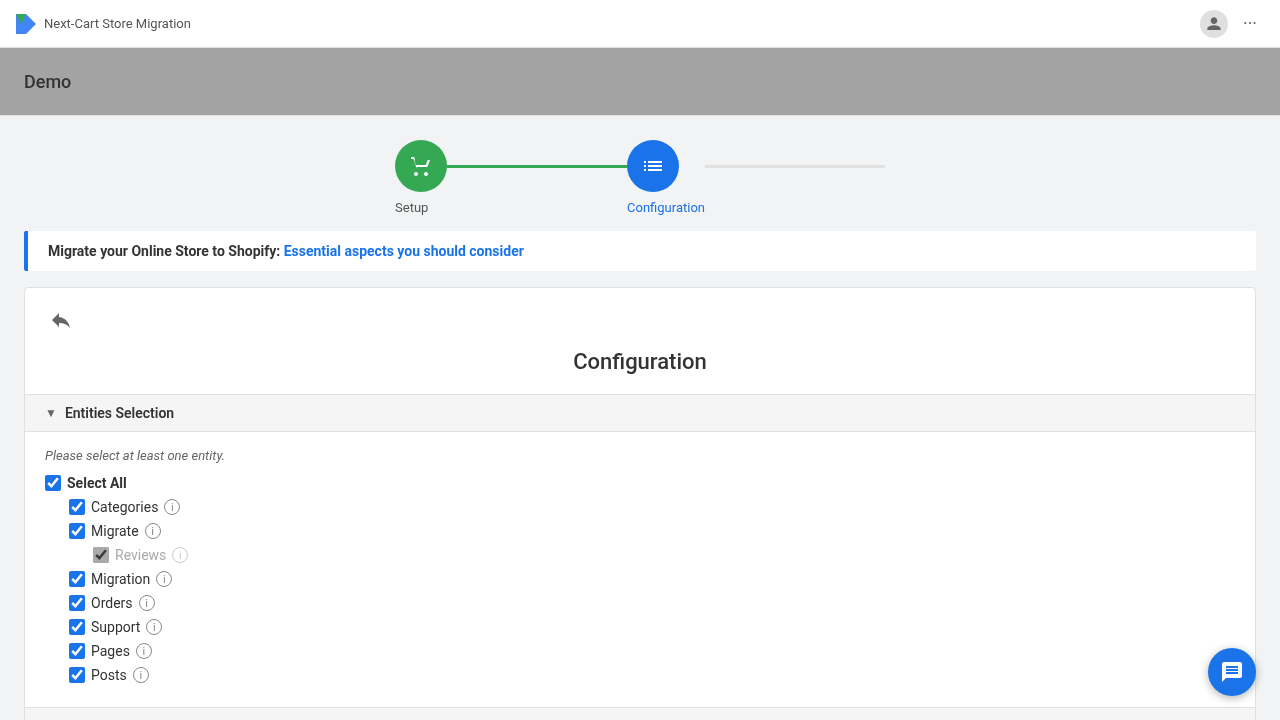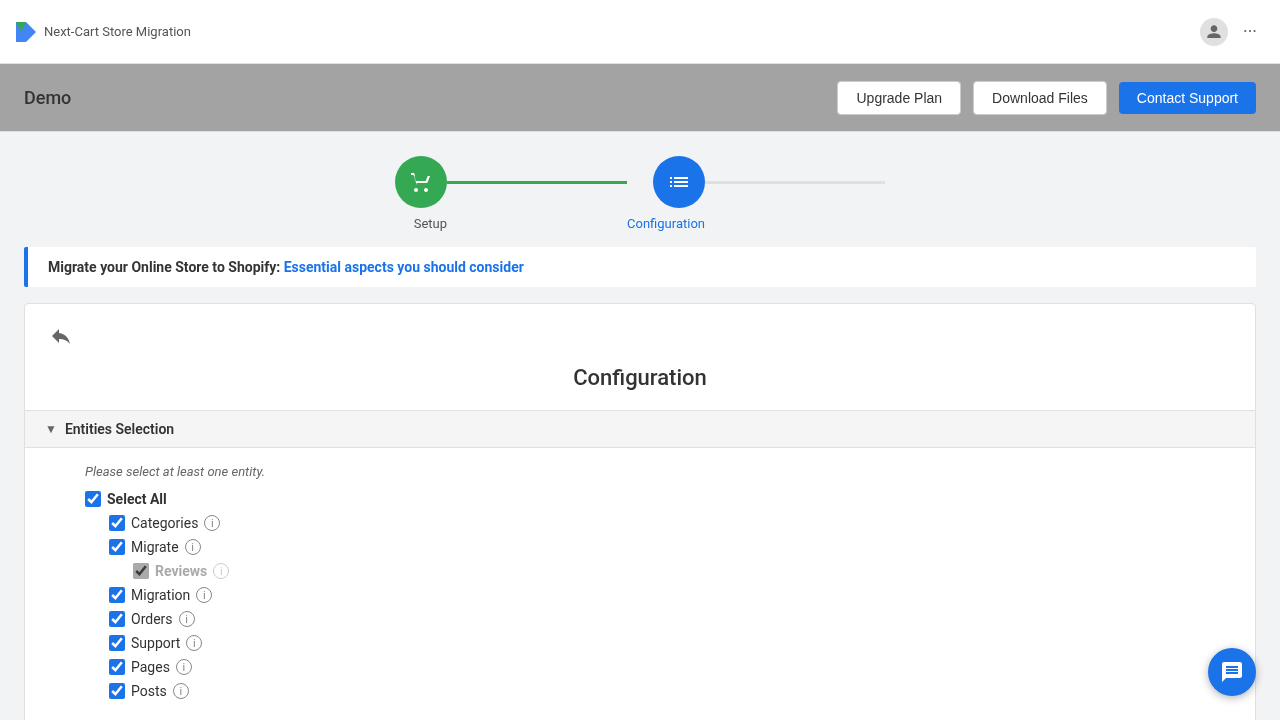--- a/index.html
+++ b/index.html
@@ -1,21 +1,21 @@
 <!DOCTYPE html>
 <html><head>
   <meta charset="utf-8">
   <style>
     * { box-sizing: border-box; margin: 0; padding: 0; }
     body { font-family: -apple-system, BlinkMacSystemFont, 'Segoe UI', Roboto, sans-serif; background: #f1f3f4; color: #333; font-size: 14px; }
 
     
     .topbar {
       display: flex; align-items: center; justify-content: space-between;
-      background: #fff; padding: 0 16px; height: 64px;
+      background: #fff; padding: 0 16px; height: 48px;
       border-bottom: 1px solid #e0e0e0;
     }
     .topbar-left { display: flex; align-items: center; gap: 8px; }
     .app-logo { width: 20px; height: 20px; }
     .app-title { font-size: 13px; color: #555; }
 
     .topbar-right { display: flex; align-items: center; gap: 8px; }
     .topbar-icon { width: 28px; height: 28px; border-radius: 50%; background: #e0e0e0; display: flex; align-items: center; justify-content: center; cursor: pointer; }
 
     
@@ -33,21 +33,21 @@
     .btn-primary {
       background: #1a73e8; color: #fff; border: none;
       padding: 8px 18px; border-radius: 4px; cursor: pointer; font-size: 14px;
     }
 
     
     .steps-container {
       display: flex; align-items: center; justify-content: center;
       padding: 24px 0 16px; background: #f1f3f4;
     }
-    .step { display: flex; flex-direction: column; align-items: flex-end; position: relative; }
+    .step { display: flex; flex-direction: column; align-items: flex-start; position: relative; }
     .step-circle {
       width: 52px; height: 52px; border-radius: 50%;
       display: flex; align-items: center; justify-content: center;
       font-size: 22px; color: #fff;
     }
     .step-circle.green { background: #34a853; }
     .step-circle.blue { background: #1a73e8; }
     .step-circle.gray { background: #e0e0e0; color: #aaa; }
     .step-label { margin-top: 8px; font-size: 13px; color: #aaa; }
     .step-label.active { color: #1a73e8; }
@@ -92,21 +92,21 @@
     
     .section-header {
       background: #f5f5f5; border-top: 1px solid #e0e0e0;
       border-bottom: 1px solid #e0e0e0;
       padding: 10px 20px; display: flex; align-items: center; gap: 8px;
       font-weight: 600; font-size: 14px; color: #333;
     }
     .section-header .chevron { color: #666; font-size: 12px; }
 
     
-    .checkboxes-section { padding: 16px 20px; margin-left: 40px; }
+    .checkboxes-section { padding: 16px 20px; }
     .hint-text { font-style: italic; color: #666; margin-bottom: 12px; font-size: 13px; }
 
     .checkbox-row {
       display: flex; align-items: flex-end; gap: 6px;
       margin-bottom: 8px; font-size: 14px; cursor: pointer;
     }
     .checkbox-row input[type="checkbox"] {
       width: 16px; height: 16px; cursor: pointer; accent-color: #1a73e8;
     }
     .checkbox-row.indented { margin-left: 24px; }
@@ -145,25 +145,20 @@
       <svg width="16" height="16" viewBox="0 0 24 24" fill="#666">
           <path d="M12 12c2.7 0 5-2.3 5-5s-2.3-5-5-5-5 2.3-5 5 2.3 5 5 5zm0 2c-3.3 0-10 1.7-10 5v2h20v-2c0-3.3-6.7-5-10-5z"></path>
         </svg>
     </div>
     <div class="topbar-icon" style="background:none; font-size:18px; color:#666;">···</div>
   </div>
 </div>
 
 <div class="header">
   <span class="header-demo">Demo</span>
-  <div class="header-actions">
-    <button class="btn-outline">Upgrade Plan</button>
-    <button class="btn-outline">Download Files</button>
-    <button class="btn-primary">Contact Support</button>
-  </div>
 </div>
 
 <div class="steps-container">
   <div class="step">
     <div class="step-circle green">
       <svg width="24" height="24" viewBox="0 0 24 24" fill="white">
           <path d="M7 18c-1.1 0-2 .9-2 2s.9 2 2 2 2-.9 2-2-.9-2-2-2zm10 0c-1.1 0-2 .9-2 2s.9 2 2 2 2-.9 2-2-.9-2-2-2zM7.8 13h9.2c.8 0 1.5-.4 1.8-1.1L21 6H6l-.9-3H2v2h2.5l3.3 10zm-1-2L5.4 6h13.4l-2.2 5H6.8z"></path>
         </svg>
     </div>
     <span class="step-label done">Setup</span>
@@ -218,21 +213,21 @@
       </div>
 
       <div class="checkbox-row indented">
         <input type="checkbox" id="products" checked="" style="">
         <label for="products">Migrate</label>
         <span class="info-icon">i</span>
       </div>
 
       <div class="checkbox-row indented2">
         <input type="checkbox" id="reviews" checked="" style="accent-color: rgb(170, 170, 170);">
-        <label for="reviews" style="color:#aaa;font-weight:bold;">Reviews</label>
+        <label for="reviews" style="color:#aaa;">Reviews</label>
         <span class="info-icon" style="border-color:#ccc; color:#ccc;">i</span>
       </div>
 
       <div class="checkbox-row indented">
         <input type="checkbox" id="customers" checked="" style="">
         <label for="customers">Migration</label>
         <span class="info-icon">i</span>
       </div>
 
       <div class="checkbox-row indented">

